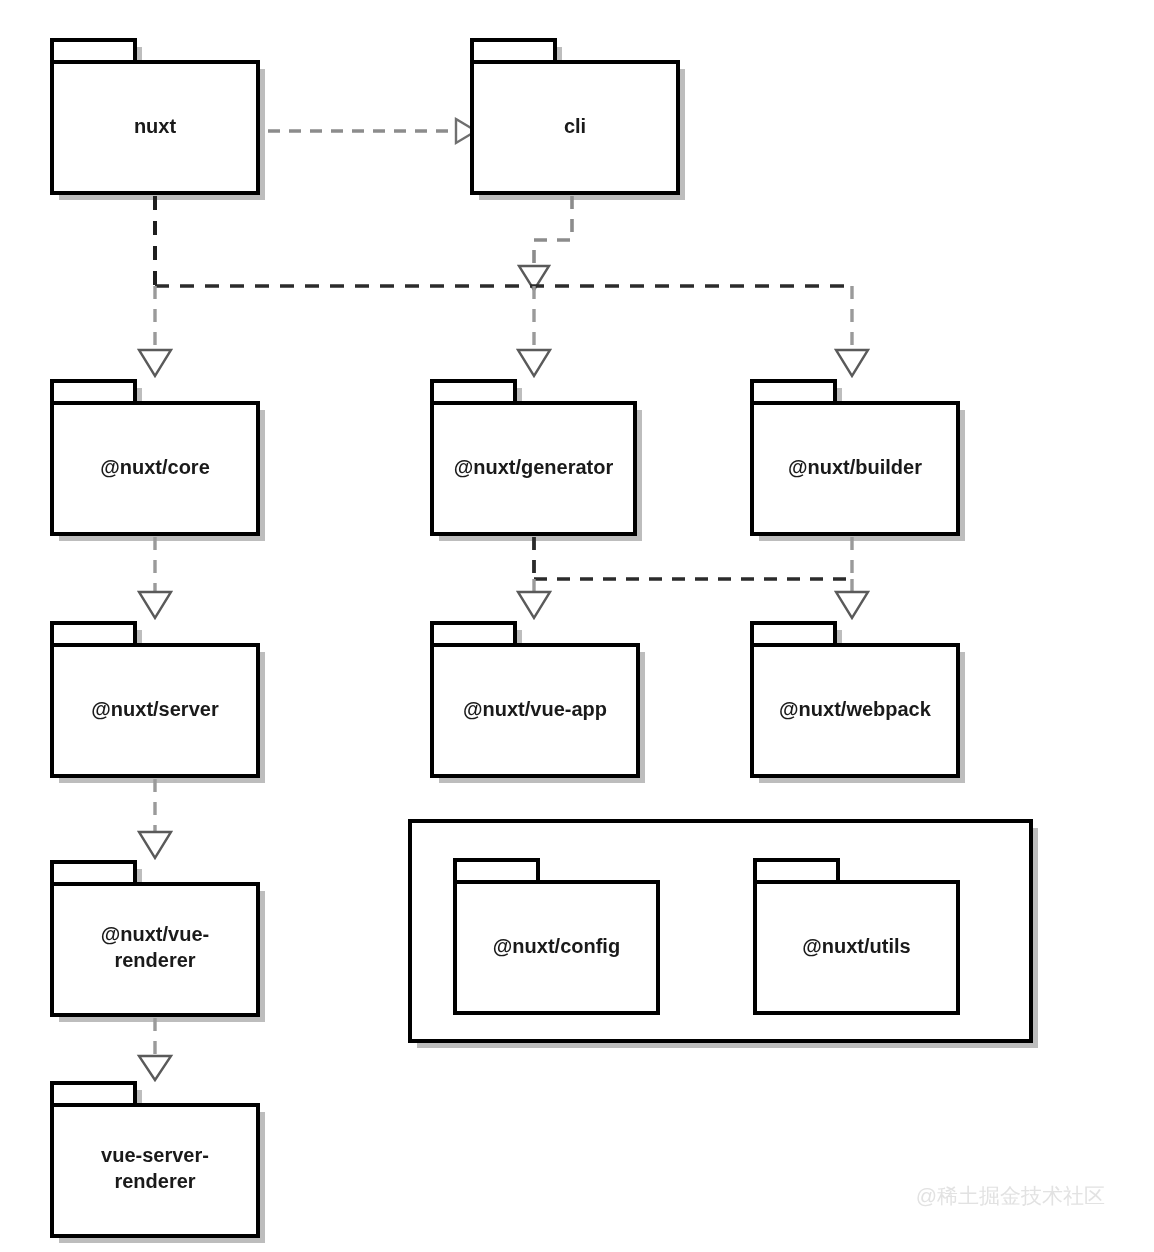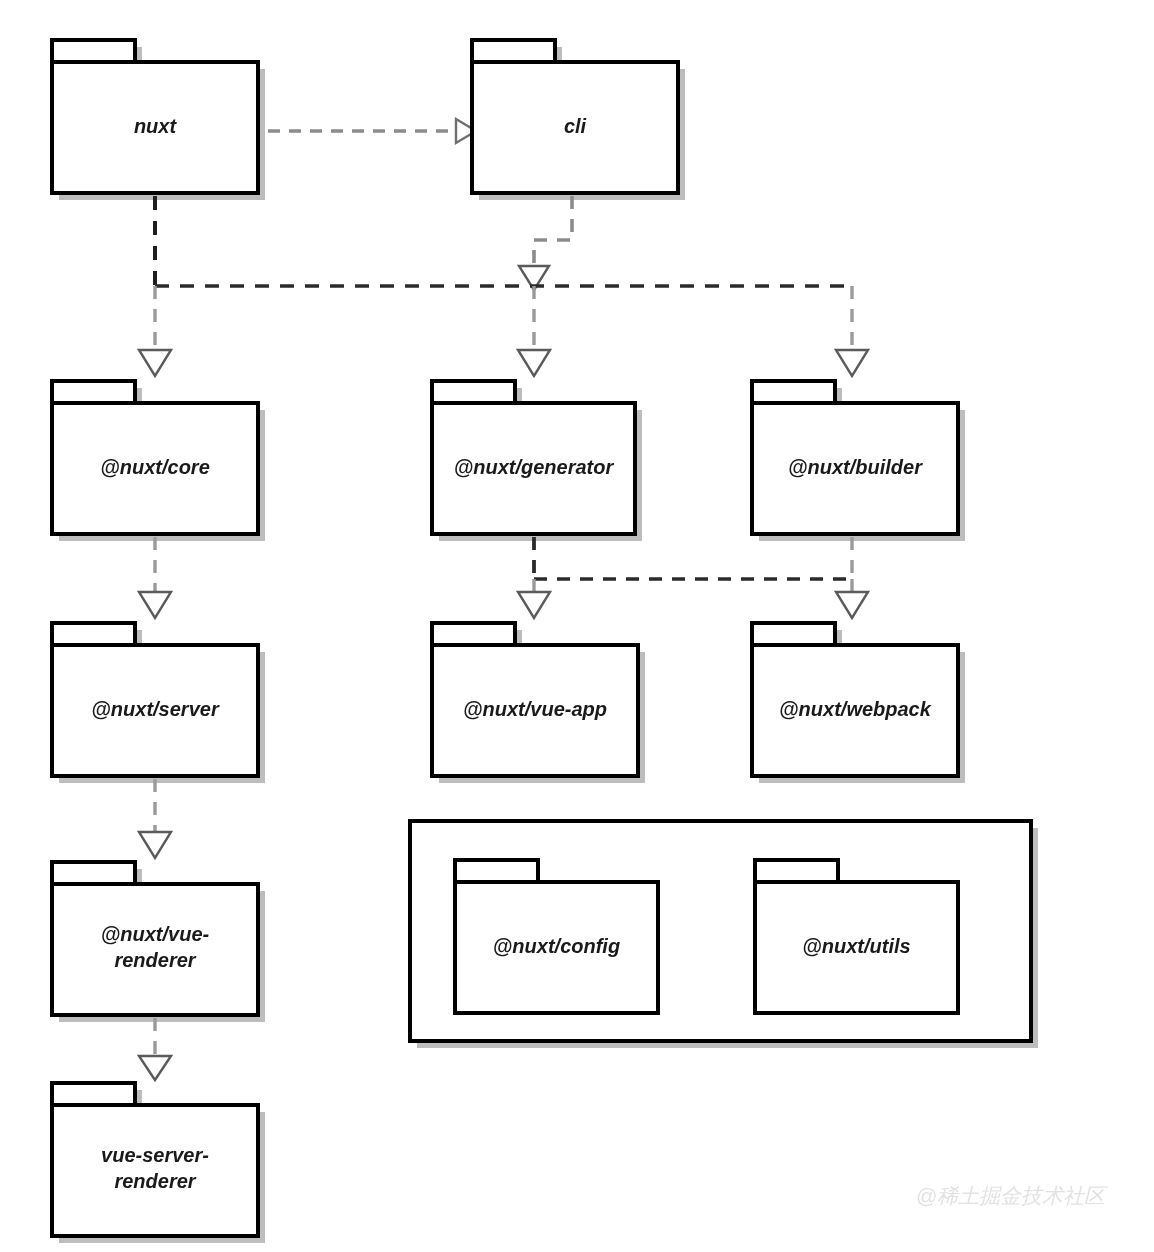--- a/index.html
+++ b/index.html
@@ -13,21 +13,20 @@
     font-family: "Liberation Sans", sans-serif;
     overflow: hidden;
     position: relative;
   }
   #diagram-root {
     position: absolute;
     left: 0;
     top: 0;
     width: 1154px;
     height: 1072px;
-    font-style: italic;
   }
   svg { display: block; }
   .pkg-label {
     font-family: "Liberation Sans", sans-serif;
     font-weight: bold;
     font-size: 20px;
     fill: #1a1a1a;
     text-anchor: middle;
     dominant-baseline: middle;
     white-space: pre;

